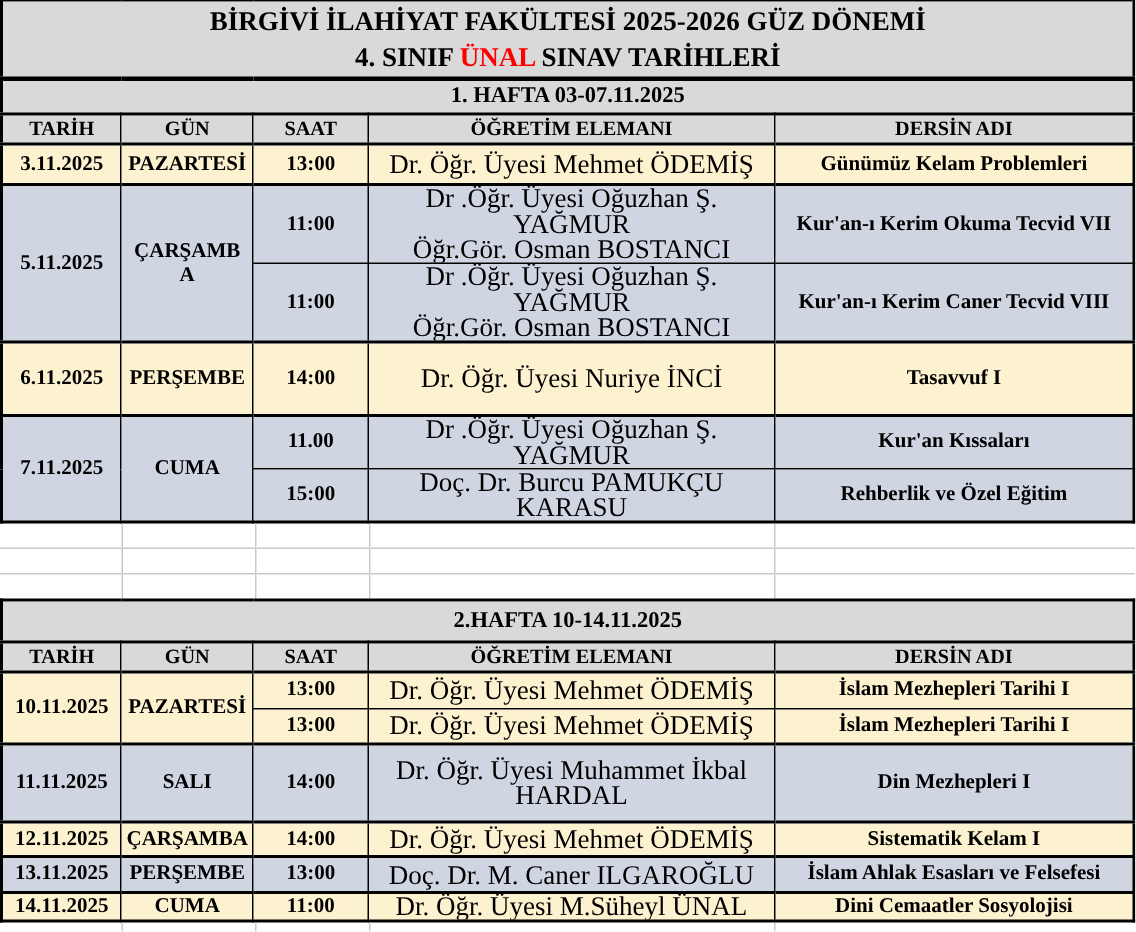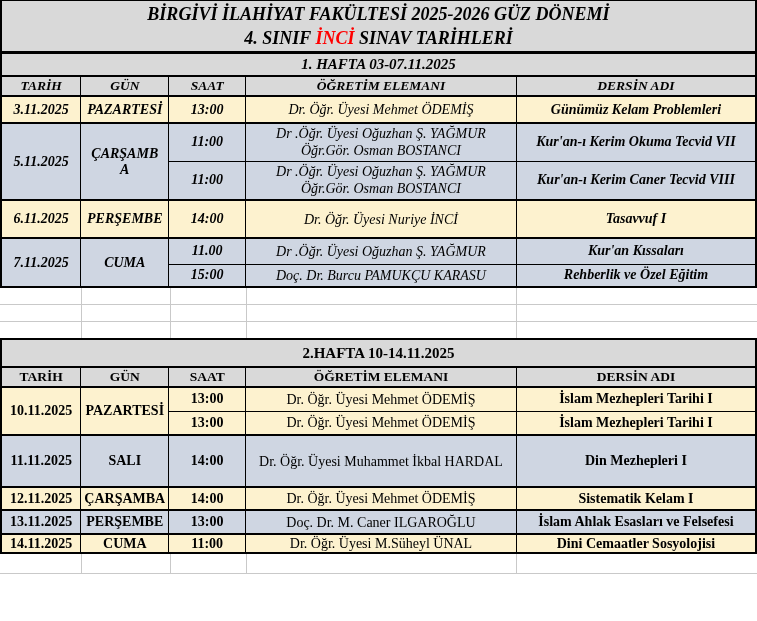--- a/index.html
+++ b/index.html
@@ -6,21 +6,21 @@
   body{
     width:757px;height:621px;background:#ffffff;
     font-family:"Liberation Serif","DejaVu Serif",serif;
     color:#000;
   }
   .sheet{width:757px;height:621px;overflow:hidden;background:#fff;}
   table{border-collapse:collapse;table-layout:fixed;width:757px;}
   td,th{padding:0 2px;overflow:hidden;}
 
   
-  .blk{border:2px solid #000;border-top:1px solid #7f7f7f;font-style:italic;}
+  .blk{border:2px solid #000;border-top:1px solid #7f7f7f;}
   .blk2{border:2px solid #000;}
   .blk td,.blk th,.blk2 td,.blk2 th{border:1px solid #000;}
 
   .title-cell{
     background:#D9D9D9;text-align:center;vertical-align:middle;
     border-bottom:3px solid #000 !important;height:50px;
     font-weight:bold;font-size:18px;line-height:24px;
   }
   .red{color:#FF0000;}
   .hafta-cell{
@@ -36,21 +36,21 @@
     border-bottom:2px solid #000 !important;
   }
 
   .cream{background:#FDF2CF;}
   .blue{background:#CFD6E2;}
 
   td.cell{
     text-align:center;vertical-align:middle;font-size:14px;
   }
   td.b{font-weight:bold;}
-  td.instr{font-weight:normal;font-size:14px;line-height:17px;}
+  td.instr{font-weight:normal;font-size:18px;line-height:17px;}
   .pre{white-space:pre-line;}
 
   tr.gstart td{border-top:2px solid #000;}
 
   
   .gap td{
     border:none;height:16px;background:#fff;
     border-bottom:1px solid #C9C9C9;
   }
   .gap td + td{border-left:1px solid #C9C9C9;}
@@ -71,21 +71,21 @@
       <col style="width:79px">
         <col style="width:87px">
         <col style="width:76px">
       <col style="width:268px">
         <col style="width:237px">
     </colgroup>
     <tbody>
         <tr>
       <td class="title-cell" colspan="5">
         <div>BİRGİVİ İLAHİYAT  FAKÜLTESİ 2025-2026 GÜZ  DÖNEMİ</div>
-        <div><span>4. SINIF </span><span class="red">İNCİ</span><span> SINAV TARİHLERİ</span></div>
+        <div><span>4. SINIF </span><span class="red">ÜNAL</span><span> SINAV TARİHLERİ</span></div>
       </td>
     </tr>
     <tr>
       <td class="hafta-cell h1-cell" colspan="5">1. HAFTA 03-07.11.2025</td>
     </tr>
     <tr>
       <th class="colhdr">TARİH</th>
       <th class="colhdr">GÜN</th>
       <th class="colhdr">SAAT</th>
       <th class="colhdr">ÖĞRETİM ELEMANI</th>
@@ -107,21 +107,21 @@
       <td class="cell instr pre">Dr .Öğr. Üyesi Oğuzhan Ş. YAĞMUR
 Öğr.Gör. Osman BOSTANCI</td>
       <td class="cell b">Kur'an-ı Kerim Okuma Tecvid VII</td>
     </tr>
     <tr class="blue" style="height:39px">
       <td class="cell b">11:00</td>
       <td class="cell instr pre">Dr .Öğr. Üyesi Oğuzhan Ş. YAĞMUR
 Öğr.Gör. Osman BOSTANCI</td>
       <td class="cell b">Kur'an-ı Kerim Caner Tecvid VIII</td>
     </tr>
-    <tr class="cream gstart" style="height:38px">
+    <tr class="cream gstart" style="height:49px">
       <td class="cell b">6.11.2025</td>
       <td class="cell b">PERŞEMBE</td>
       <td class="cell b">14:00</td>
       <td class="cell instr">Dr. Öğr. Üyesi Nuriye İNCİ</td>
       <td class="cell b">Tasavvuf I</td>
     </tr>
     <tr class="blue gstart" style="height:26px">
       <td class="cell b" rowspan="2">7.11.2025</td>
       <td class="cell b" rowspan="2">CUMA</td>
       <td class="cell b">11.00</td>

